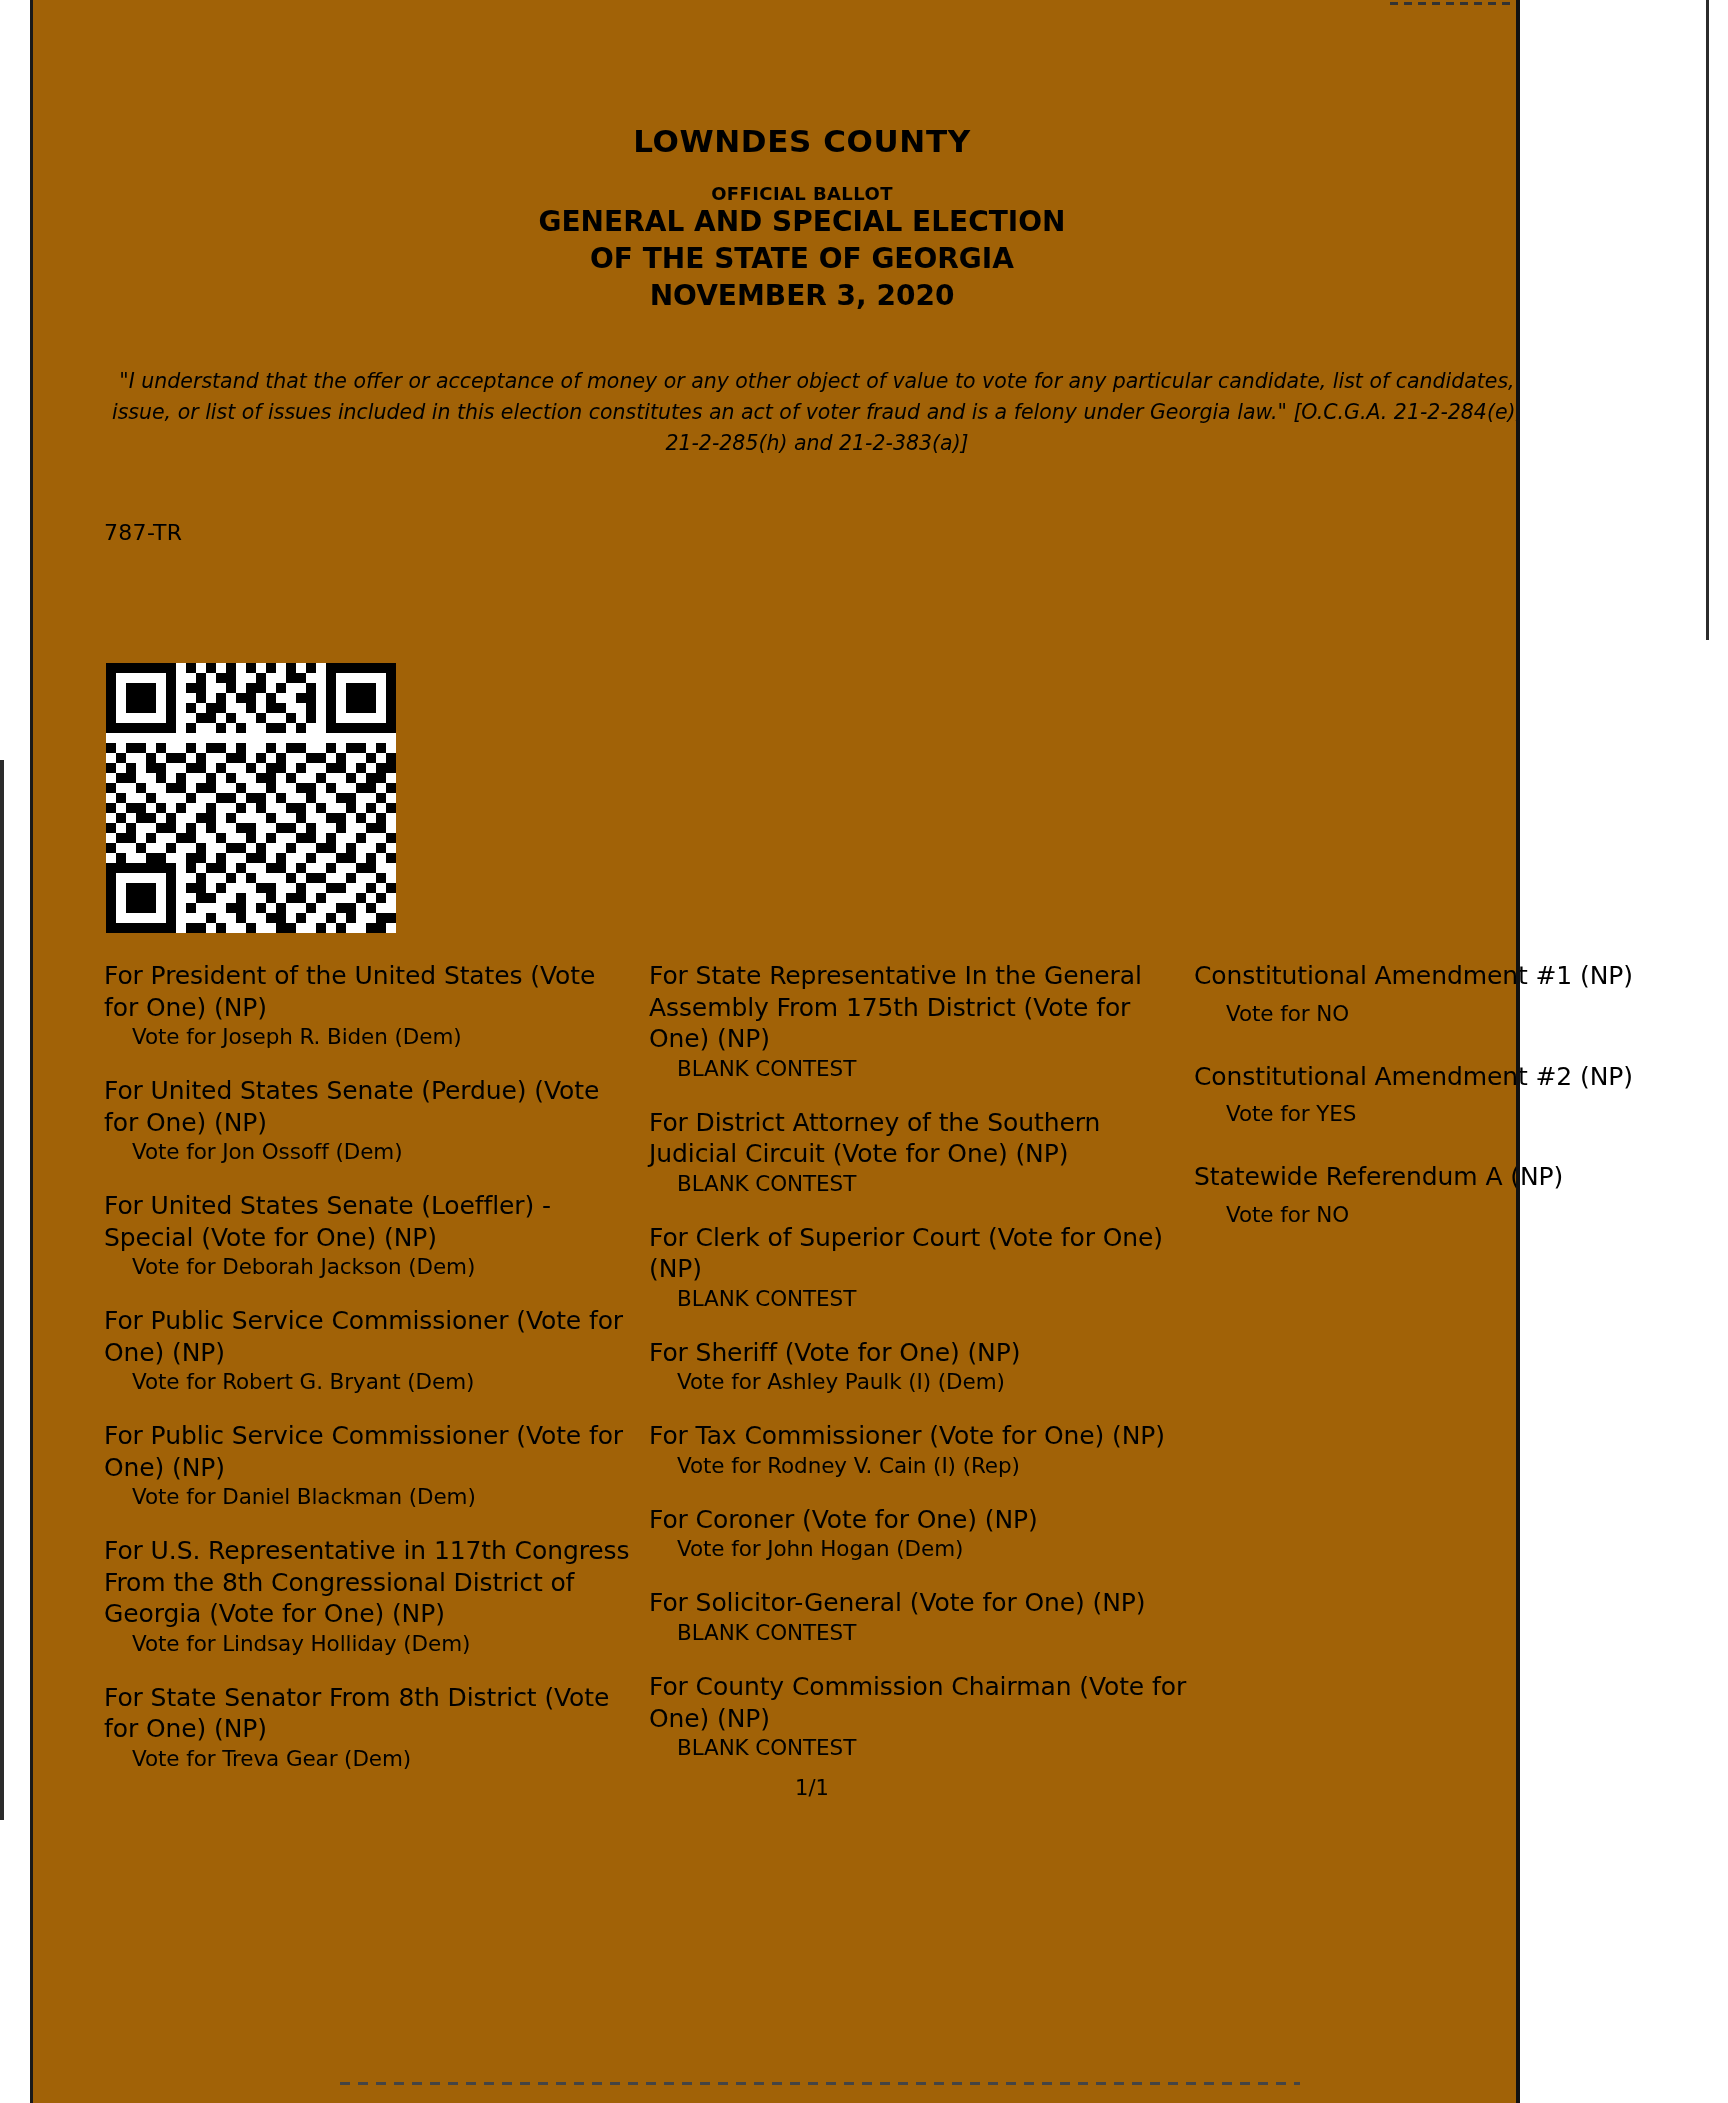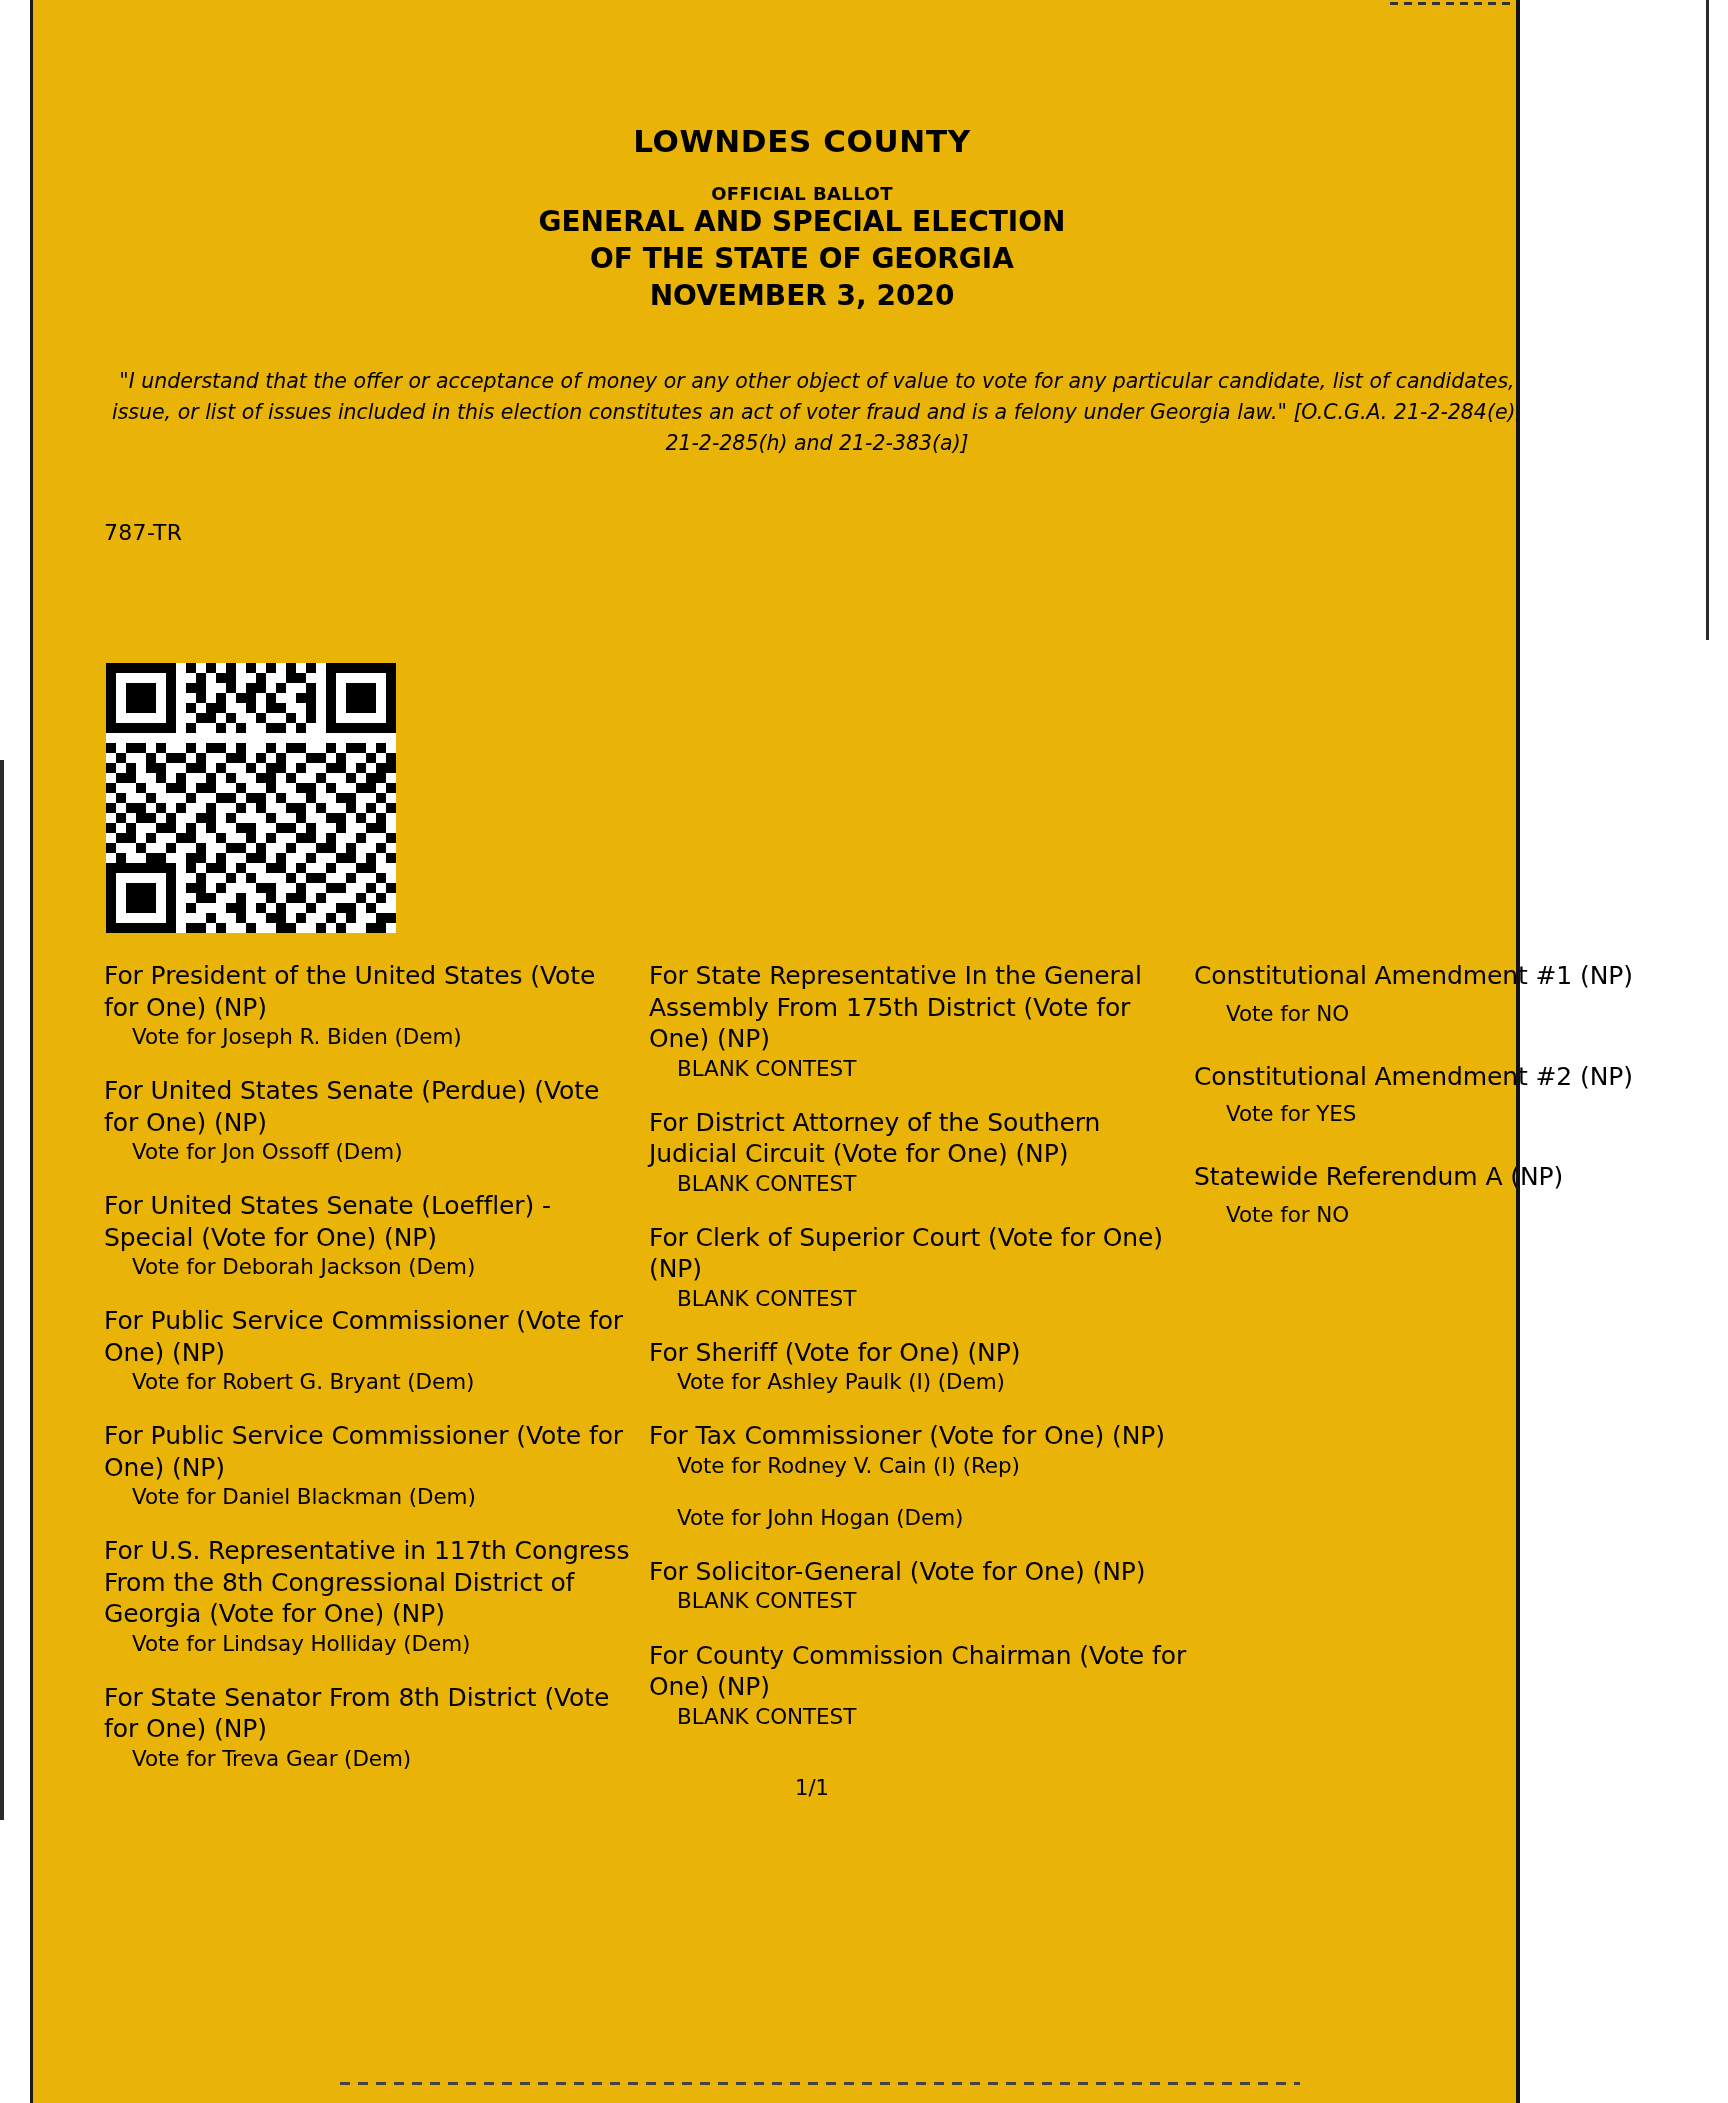--- a/index.html
+++ b/index.html
@@ -16,21 +16,21 @@
     overflow: hidden;
   }
 
   
   .scan-sheet {
     position: absolute;
     left: 32px;
     top: 0px;
     width: 1488px;
     height: 2103px;
-    background: #eab308;
+    background: #a16207;
   }
   .edge-left {
     position: absolute;
     left: 30px;
     top: 0;
     width: 3px;
     height: 2103px;
     background: #1a1a1a;
   }
   .edge-left-2 {
@@ -480,20 +480,21 @@
       </div>
       <div class="contest">
         <div class="contest-title">For Sheriff  (Vote for One) (NP)</div>
         <div class="selection">Vote for Ashley Paulk (I) (Dem)</div>
       </div>
       <div class="contest">
         <div class="contest-title">For Tax Commissioner  (Vote for One) (NP)</div>
         <div class="selection">Vote for Rodney V. Cain (I) (Rep)</div>
       </div>
       <div class="contest">
+        <div class="contest-title">For Coroner  (Vote for One) (NP)</div>
         <div class="selection">Vote for John Hogan (Dem)</div>
       </div>
       <div class="contest">
         <div class="contest-title">For Solicitor-General  (Vote for One) (NP)</div>
         <div class="selection">BLANK CONTEST</div>
       </div>
       <div class="contest">
         <div class="contest-title">For County Commission Chairman  (Vote for One) (NP)</div>
         <div class="selection">BLANK CONTEST</div>
       </div>

